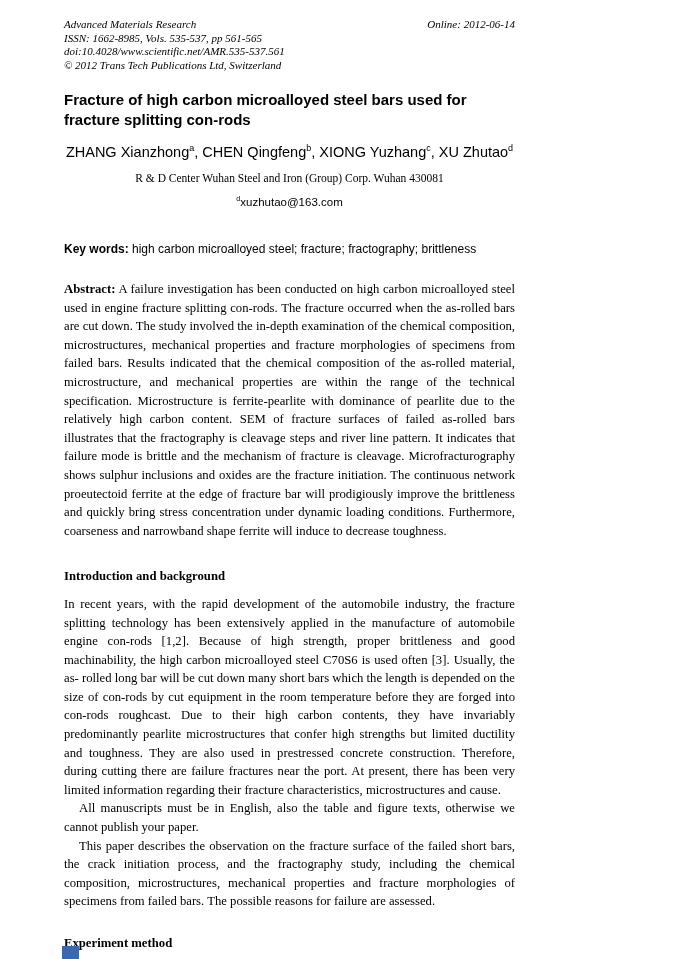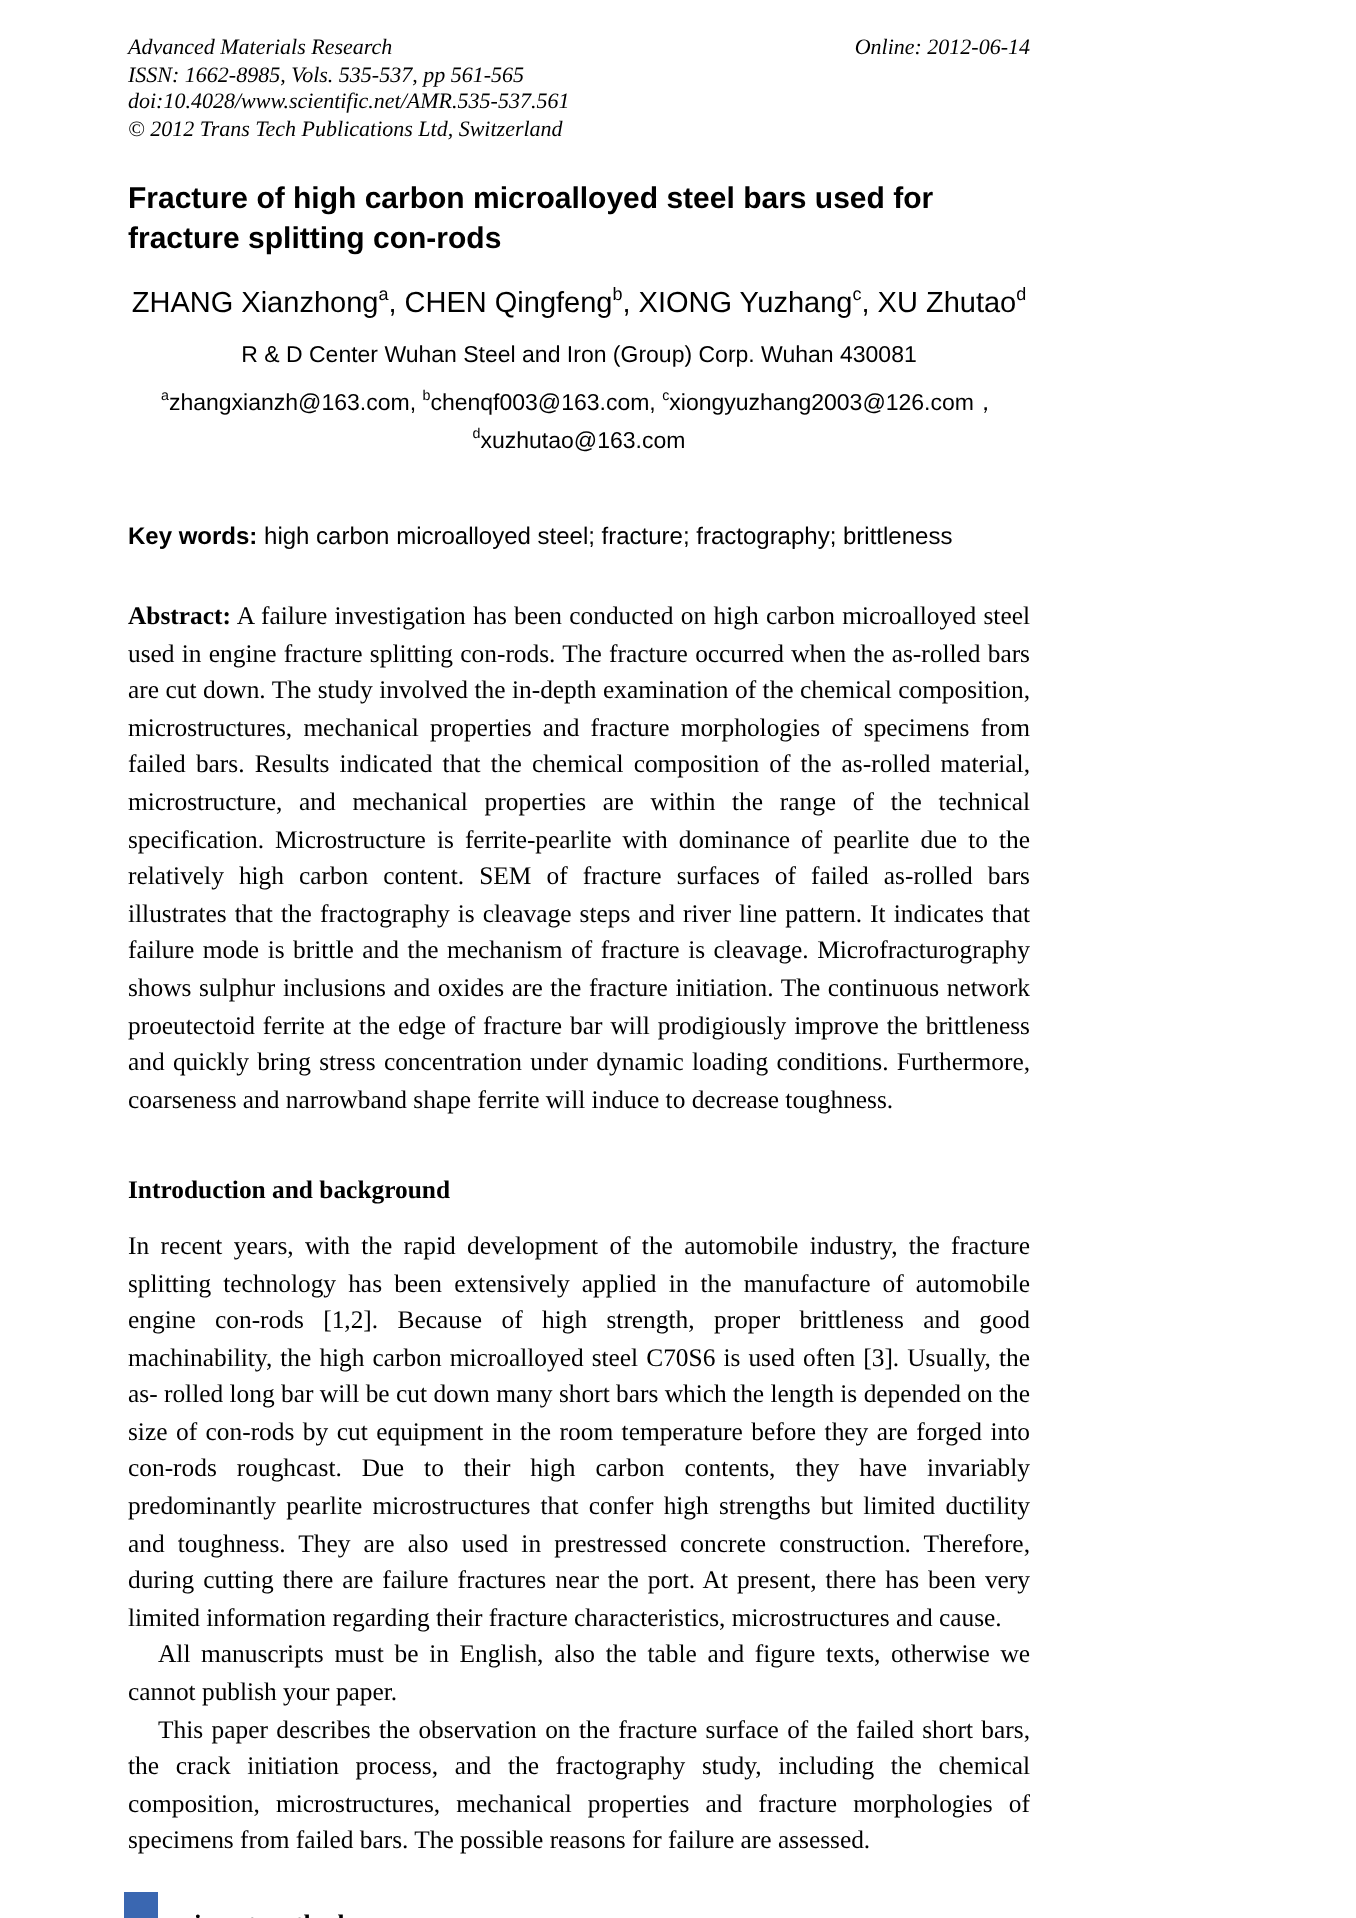--- a/index.html
+++ b/index.html
@@ -47,21 +47,21 @@
   .authors {
     margin-top: 13px;
     text-align: center;
     font-family: "Liberation Sans", sans-serif;
     font-size: 14.5px;
     line-height: 19px;
   }
   .affiliation {
     margin-top: 9px;
     text-align: center;
-    font-family: Liberation Sans, sans-serif;
+    font-family: Liberation Serif, serif;
     font-size: 11.5px;
     line-height: 15px;
   }
   .emails {
     margin-top: 7px;
     text-align: center;
     font-family: "Liberation Sans", sans-serif;
     font-size: 11.5px;
     line-height: 19px;
   }
@@ -125,23 +125,20 @@
   <div class="title">Fracture of high carbon microalloyed steel bars used for fracture splitting con-rods</div>
 
   <div class="authors">
     <span>ZHANG Xianzhong</span><span class="sup">a</span><span>, CHEN Qingfeng</span><span class="sup">b</span><span>, XIONG Yuzhang</span><span class="sup">c</span><span>, XU Zhutao</span><span class="sup">d</span>
   </div>
 
   <div class="affiliation">R &amp; D Center Wuhan Steel and Iron (Group) Corp. Wuhan 430081</div>
 
   <div class="emails">
     <div>
-      <span class="sup">a</span><span>zhangxianzh@163.com, </span><span class="sup">b</span><span>chenqf003@163.com, </span><span class="sup">c</span><span>xiongyuzhang2003@126.com，</span>
-    </div>
-    <div>
       <span class="sup">d</span><span>xuzhutao@163.com</span>
     </div>
   </div>
 
   <div class="keywords">
     <span class="kw-label">Key words:</span><span> high carbon microalloyed steel; fracture; fractography; brittleness</span>
   </div>
 
   <div class="para abstract">
     <span class="ab-label">Abstract:</span><span> A failure investigation has been conducted on high carbon microalloyed steel used in engine fracture splitting con-rods. The fracture occurred when the as-rolled bars are cut down. The study involved the in-depth examination of the chemical composition, microstructures, mechanical properties and fracture morphologies of specimens from failed bars. Results indicated that the chemical composition of the as-rolled material, microstructure, and mechanical properties are within the range of the technical specification. Microstructure is ferrite-pearlite with dominance of pearlite due to the relatively high carbon content. SEM of fracture surfaces of failed as-rolled bars illustrates that the fractography is cleavage steps and river line pattern. It indicates that failure mode is brittle and the mechanism of fracture is cleavage. Microfracturography shows sulphur inclusions and oxides are the fracture initiation. The continuous network proeutectoid ferrite at the edge of fracture bar will prodigiously improve the brittleness and quickly bring stress concentration under dynamic loading conditions. Furthermore, coarseness and narrowband shape ferrite will induce to decrease toughness.</span>

